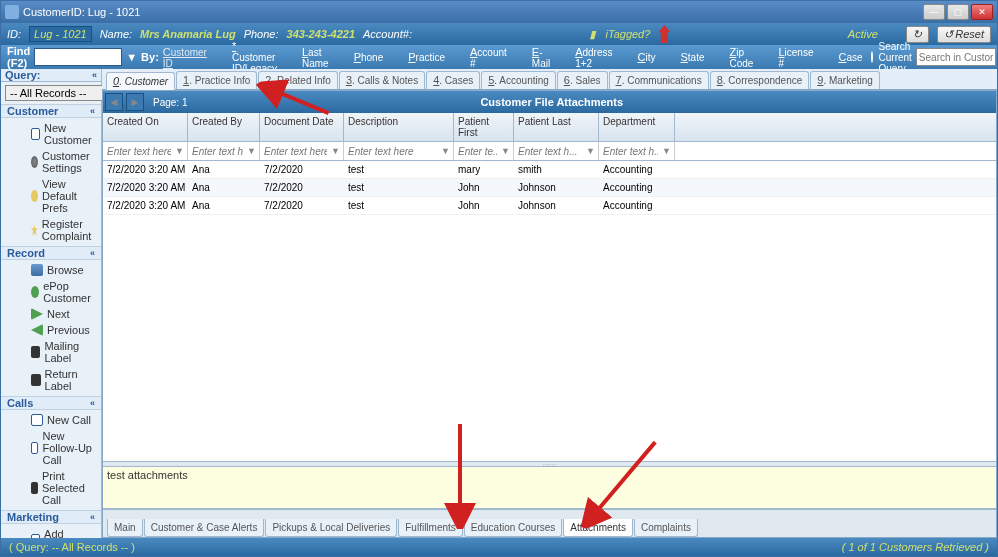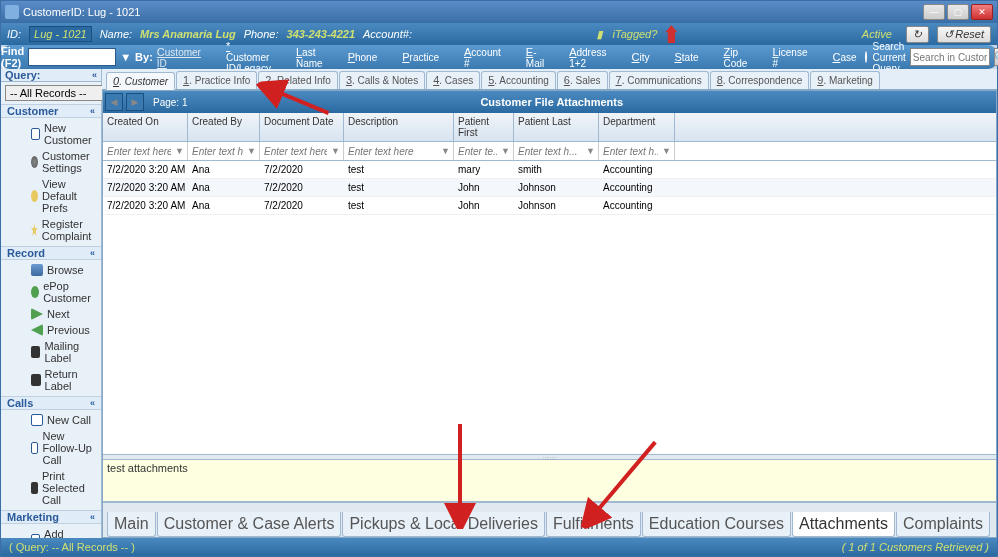--- a/index.html
+++ b/index.html
@@ -11,21 +11,21 @@
 .winbtns { display: flex; gap: 2px; }
 .winbtn { width: 22px; height: 16px; background: linear-gradient(#e8e8e8,#ccc); border: 1px solid #888; border-radius: 2px; display: flex; align-items: center; justify-content: center; font-size: 9px; line-height: 1; }
 .winbtn.close { background: linear-gradient(#f08080,#d03030); color: #fff; border-color: #a02020; }
 .infobar { height: 22px; background: linear-gradient(#4a8ac0,#2a6aa0); display: flex; align-items: center; padding: 0 6px; color: #fff; gap: 8px; font-style: italic; }
 .infobar .field { background: #2a6aa0; border: 1px solid #1a5080; padding: 1px 4px; color: #cfe070; min-width: 60px; display: inline-block; }
 .infobar .lbl { color: #fff; }
 .infobar .val { color: #cfe070; font-weight: bold; }
 .infobar .tag-label { color: #cfe070; }
 .pin { width: 12px; height: 18px; background: #d03030; clip-path: polygon(50% 0,100% 40%,80% 40%,80% 100%,20% 100%,20% 40%,0 40%); }
 .refresh-btn, .reset-btn { background: linear-gradient(#f8f8f8,#ddd); border: 1px solid #888; padding: 1px 6px; border-radius: 2px; color: #333; display: flex; align-items: center; gap: 2px; }
-.findbar { height: 24px; background: linear-gradient(#5a9ad0,#3a7ab0); display: flex; align-items: center; padding: 0 0; gap: 4px; color: #fff; border-radius: 9px; }
+.findbar { height: 24px; background: linear-gradient(#5a9ad0,#3a7ab0); display: flex; align-items: center; padding: 0 6px; gap: 4px; color: #fff; }
 .findbar input[type=text], .findbar select { height: 18px; border: 1px solid #2a5a8a; font-size: 11px; padding: 0 2px; }
 .findbar .wide { width: 88px; }
 .bylabel { font-weight: bold; }
 .bylinks { display: flex; gap: 25px; align-items: center; }
 .bylinks span { color: #fff; font-size: 10px; cursor: pointer; }
 .bylinks span.active { text-decoration: underline; color: #e0e8f0; }
 .bylinks span u { text-decoration: underline; }
 .search-label { font-size: 10px; }
 .search-in { width: 80px; height: 18px; border: 1px solid #888; font-size: 10px; padding: 0 2px; background: #fff; color: #555; }
 .searchbtn { width: 20px; height: 18px; background: linear-gradient(#f0f0f0,#ccc); border: 1px solid #888; display: flex; align-items: center; justify-content: center; }
@@ -83,21 +83,21 @@
 .action-bar { height: 26px; background: #e0e8f0; border-bottom: 1px solid #a0b8d0; display: flex; align-items: center; padding: 0 8px; gap: 8px; }
 .abtn { background: linear-gradient(#f8f8f8,#e0e0e0); border: 1px solid #a0a0a0; padding: 2px 10px; border-radius: 2px; display: flex; align-items: center; gap: 3px; font-size: 11px; cursor: pointer; }
 .abtn.hl { border: 1px solid #4a8ac0; box-shadow: 0 0 0 1px #4a8ac0 inset; }
 .aicon { width: 11px; height: 11px; display: inline-block; }
 .ai-view { background: #e0c050; clip-path: polygon(0 50%,50% 0,100% 50%,50% 100%); }
 .ai-add { background: #4a9a4a; clip-path: polygon(40% 0,60% 0,60% 40%,100% 40%,100% 60%,60% 60%,60% 100%,40% 100%,40% 60%,0 60%,0 40%,40% 40%); }
 .ai-edit { background: #d08030; clip-path: polygon(0 80%,70% 10%,90% 30%,20% 100%,0 100%); }
 .ai-assign { background: #4a8ac0; }
 .ai-del { background: #d03030; clip-path: polygon(20% 0,50% 30%,80% 0,100% 20%,70% 50%,100% 80%,80% 100%,50% 70%,20% 100%,0 80%,30% 50%,0 20%); }
 .tabs-bottom { display: flex; background: #e0e8f0; padding: 0 4px; gap: 1px; align-items: flex-start; }
-.tabb { background: #e8f0f8; border: 1px solid #a0b8d0; border-top: none; padding: 3px 6px; font-size: 16px; color: #555; cursor: pointer; border-radius: 0 0 3px 3px; }
+.tabb { background: #e8f0f8; border: 1px solid #a0b8d0; border-top: none; padding: 3px 6px; font-size: 10px; color: #555; cursor: pointer; border-radius: 0 0 3px 3px; }
 .tabb.active { background: #fff; color: #333; }
 .statusbar { height: 18px; background: linear-gradient(#4a8ac0,#2a6aa0); display: flex; align-items: center; padding: 0 8px; color: #cfe070; font-size: 11px; }
 .statusbar .right { margin-left: auto; font-style: italic; }
 .red-arrow { position: absolute; pointer-events: none; }
 .ra1 { left: 168px; top: -4px; transform: rotate(-35deg); }
 .ra2 { left: 333px; top: 350px; }
 .ra3 { left: 492px; top: 360px; transform: rotate(20deg); }
 </style>
 </head>
 <body>
@@ -119,21 +119,21 @@
     <span class="lbl">Name:</span>
     <span class="val">Mrs Anamaria Lug</span>
     <span class="lbl">Phone:</span>
     <span class="val">343-243-4221</span>
     <span class="lbl">Account#:</span>
     <span style="flex:1"></span>
     <span style="color:#cfe070;margin-right:2px">▮</span>
     <span class="tag-label">iTagged?</span>
     <span class="pin"></span>
     <span style="flex:1"></span>
-    <span class="tag-label" style="margin-right:6px">Active</span>
+    <span class="tag-label" style="margin-right:20px">Active</span>
     <span class="refresh-btn">↻</span>
     <span class="reset-btn">↺ <span>Reset</span></span>
   </div>
 
   <div class="findbar">
     <span style="font-weight:bold">Find (F2)</span>
     <input type="text" class="wide" style="">
     <span>▼</span>
     <span class="bylabel">By:</span>
     <div class="bylinks" id="bylinks">

